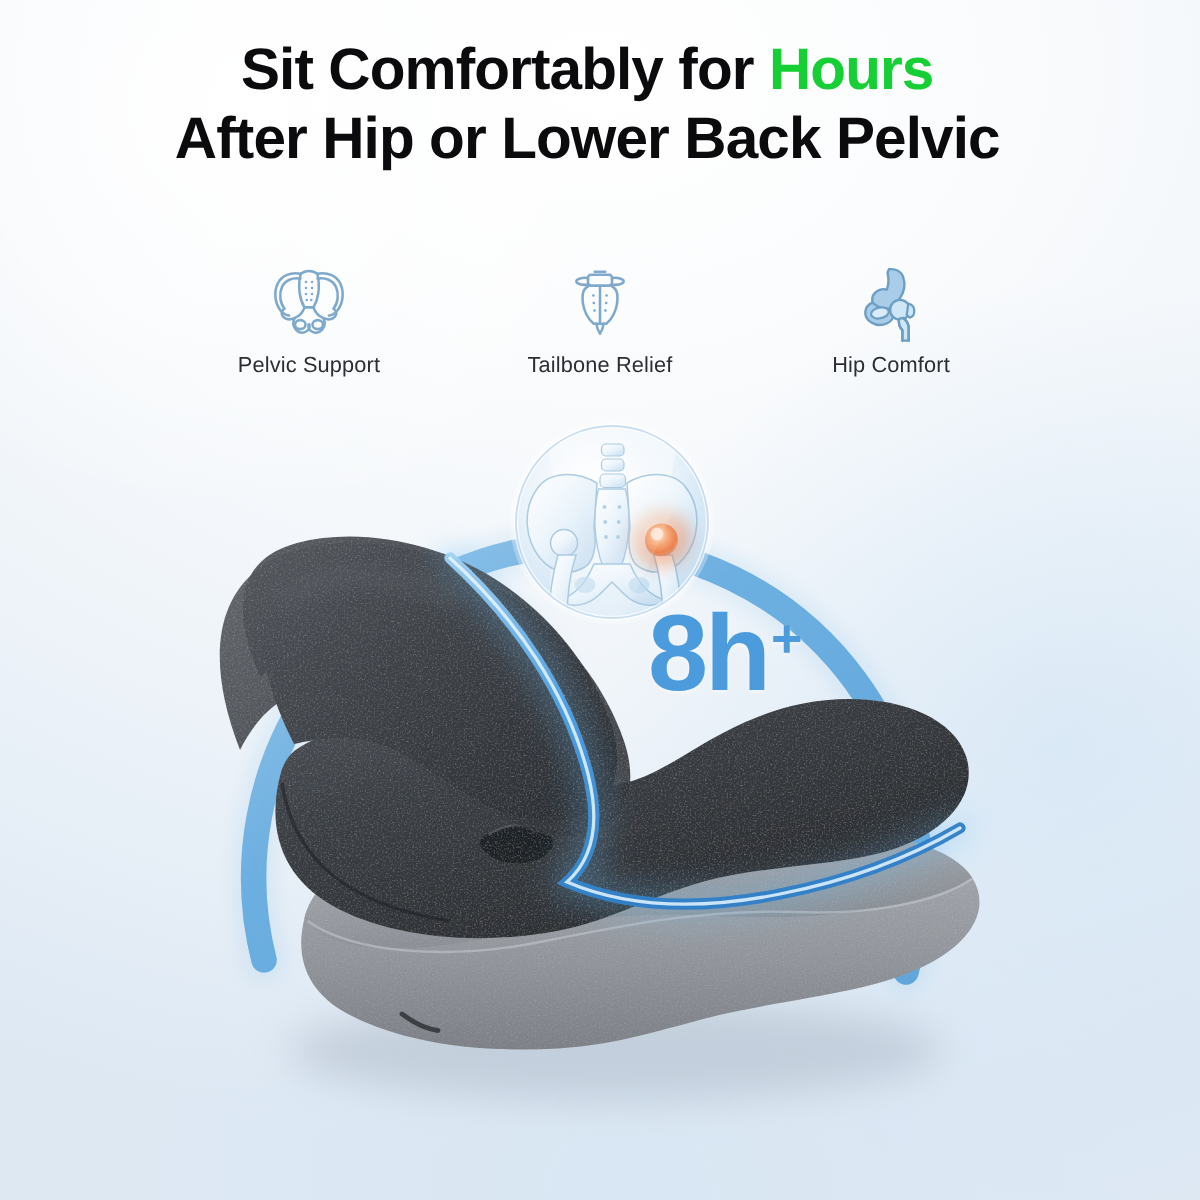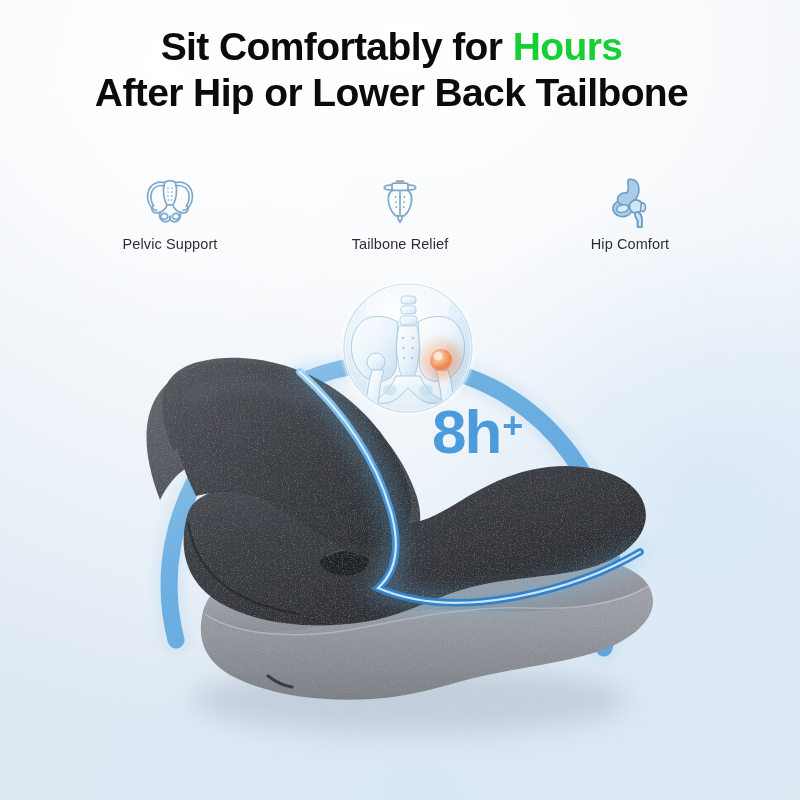--- a/index.html
+++ b/index.html
@@ -57,21 +57,21 @@
   .headline .hl-accent { color: #15cf35; }
 
   
   .features {
     position: absolute;
     top: 176px;
     left: 0; right: 0;
     display: flex;
     justify-content: center;
     align-items: flex-start;
-    gap: 80px;
+    gap: 44px;
     z-index: 40;
   }
   .feature {
     width: 150px;
     display: flex;
     flex-direction: column;
     align-items: center;
     gap: 8px;
   }
   .feature-ico {
@@ -101,21 +101,21 @@
     left: 432px;
     top: 404px;
     z-index: 30;
     display: flex;
     align-items: flex-start;
     color: #4c9cdd;
     line-height: .9;
     text-shadow: 0 1px 3px rgba(255,255,255,.55);
   }
   .badge-num {
-    font-size: 62px;
+    font-size: 72px;
     font-weight: 700;
     letter-spacing: -2px;
   }
   .badge-sup {
     font-size: 36px;
     font-weight: 700;
     margin-top: 6px;
     margin-left: 2px;
   }
 </style>
@@ -123,21 +123,21 @@
 <body>
 
 <div id="stage">
 
   <div class="bg-bloom bloom-tl"></div>
   <div class="bg-bloom bloom-r"></div>
   <div class="bg-bloom bloom-b"></div>
 
   <div class="headline">
     <span class="line"><span>Sit Comfortably for </span><span class="hl-accent">Hours</span></span>
-    <span class="line">After Hip or Lower Back Tailbone</span>
+    <span class="line">After Hip or Lower Back Pelvic</span>
   </div>
 
   <div class="features">
 
     <div class="feature">
       <span class="feature-ico">
         <svg viewBox="0 0 56 52" width="56" height="52" fill="none" stroke="#7ea9cc" stroke-width="1.7" stroke-linejoin="round" stroke-linecap="round">
 
           <path d="M22.5 6.5C16 5.2 9.6 7.6 7 13.4c-2.6 5.8-1.6 13 2.1 17.6 1.6 2 3.6 3.2 5.6 3.4"></path>
           <path d="M22.3 9.8c-5.2-1-10.3 1-12.4 5.7-2 4.6-1.2 10.6 1.8 14.3"></path>

